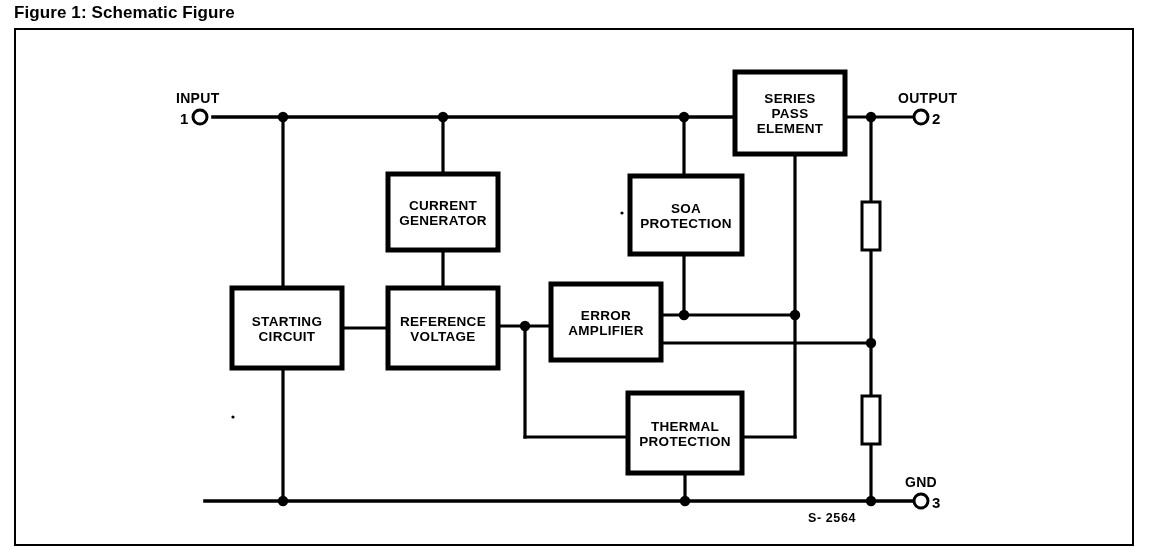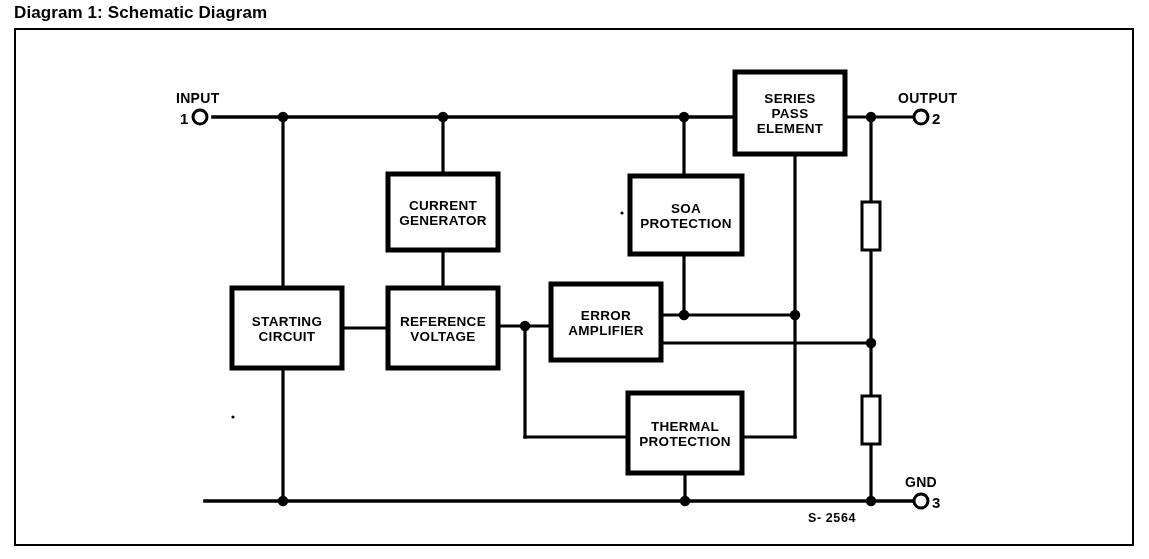--- a/index.html
+++ b/index.html
@@ -108,21 +108,21 @@
   }
   .speck {
     fill: #000000;
   }
 </style>
 </head>
 <body>
 
 <div id="page">
 
-  <div id="figure-title">Diagram 1: Schematic Diagram</div>
+  <div id="figure-title">Figure 1: Schematic Figure</div>
 
   <div id="figure-frame"></div>
 
   <svg id="schematic-svg" viewBox="0 0 1149 559">
 
     <g id="wires-group">
         <path d="M 213 117 L 735 117" class="rail"></path>
         <path d="M 845 117 L 912 117" class="wire"></path>
         <path d="M 283 117 L 283 288" class="wire"></path>
         <path d="M 283 368 L 283 501" class="wire"></path>

